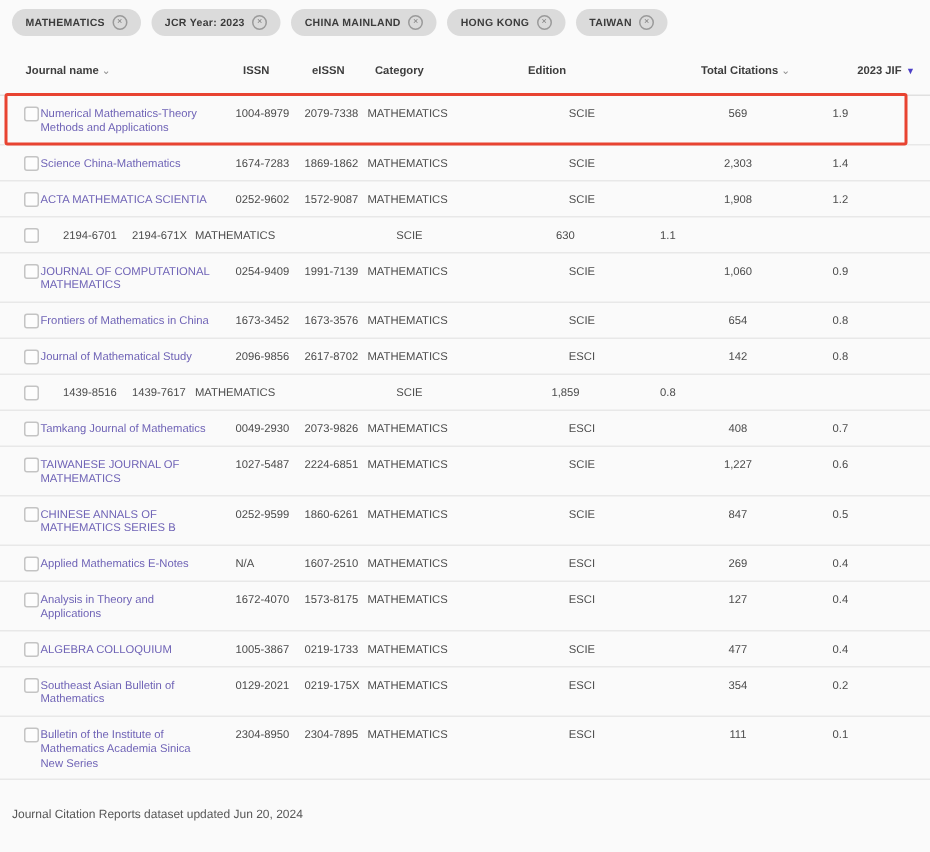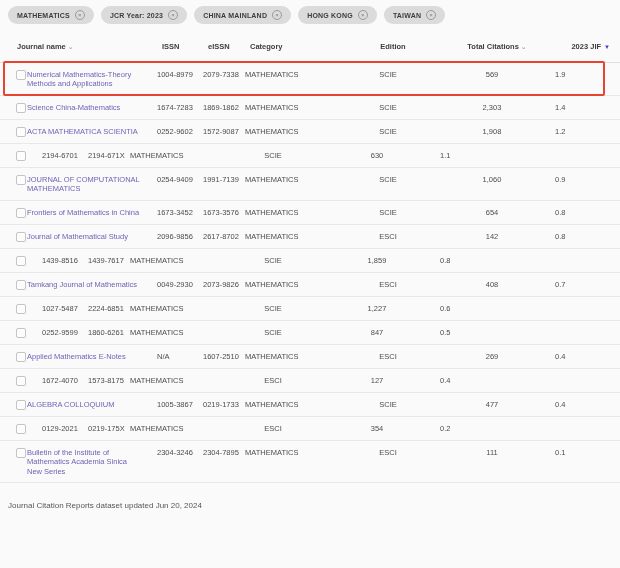--- a/index.html
+++ b/index.html
@@ -32,21 +32,21 @@
     display:flex;align-items:flex-start;
     padding:8px 0 9px 17px;
     border-bottom:1px solid #e0e0e0;
     font-size:7.5px;font-weight:bold;color:#3d3d3d;
   }
   .th{line-height:9.5px;}
   .th-name{flex:0 0 125px;}
   .th-issn{flex:0 0 46px;padding-left:20px;}
   .th-eissn{flex:0 0 42px;}
   .th-category{flex:0 0 102px;}
-  .th-edition{flex:0 0 82px;text-align:center;}
+  .th-edition{flex:0 0 82px;}
   .th-citations{flex:0 0 126px;text-align:center;}
   .th-jif{flex:0 0 50px;text-align:right;}
   .sort-chevron{color:#909090;font-size:7px;font-weight:normal;margin-left:2px;}
   .sort-desc{color:#4c3fc7;font-size:6px;margin-left:3px;}
 
   .row{
     position:relative;display:flex;align-items:flex-start;
     padding:7px 0 6px 0;
     border-bottom:1px solid #e8e8e8;
     font-size:7.5px;line-height:9.5px;color:#4c4c4c;
@@ -221,31 +221,33 @@
     <div class="c-eissn">2073-9826</div>
     <div class="c-category">MATHEMATICS</div>
     <div class="c-edition">ESCI</div>
     <div class="c-citations">408</div>
     <div class="c-jif">0.7</div>
   </div>
         <div class="row">
     <div class="c-check">
       <span class="checkbox"></span>
     </div>
+    <div class="c-name">TAIWANESE JOURNAL OF MATHEMATICS</div>
     <div class="c-issn">1027-5487</div>
     <div class="c-eissn">2224-6851</div>
     <div class="c-category">MATHEMATICS</div>
     <div class="c-edition">SCIE</div>
     <div class="c-citations">1,227</div>
     <div class="c-jif">0.6</div>
   </div>
         <div class="row">
     <div class="c-check">
       <span class="checkbox"></span>
     </div>
+    <div class="c-name">CHINESE ANNALS OF MATHEMATICS SERIES B</div>
     <div class="c-issn">0252-9599</div>
     <div class="c-eissn">1860-6261</div>
     <div class="c-category">MATHEMATICS</div>
     <div class="c-edition">SCIE</div>
     <div class="c-citations">847</div>
     <div class="c-jif">0.5</div>
   </div>
         <div class="row">
     <div class="c-check">
       <span class="checkbox"></span>
@@ -255,20 +257,21 @@
     <div class="c-eissn">1607-2510</div>
     <div class="c-category">MATHEMATICS</div>
     <div class="c-edition">ESCI</div>
     <div class="c-citations">269</div>
     <div class="c-jif">0.4</div>
   </div>
         <div class="row">
     <div class="c-check">
       <span class="checkbox"></span>
     </div>
+    <div class="c-name">Analysis in Theory and Applications</div>
     <div class="c-issn">1672-4070</div>
     <div class="c-eissn">1573-8175</div>
     <div class="c-category">MATHEMATICS</div>
     <div class="c-edition">ESCI</div>
     <div class="c-citations">127</div>
     <div class="c-jif">0.4</div>
   </div>
         <div class="row">
     <div class="c-check">
       <span class="checkbox"></span>
@@ -278,33 +281,34 @@
     <div class="c-eissn">0219-1733</div>
     <div class="c-category">MATHEMATICS</div>
     <div class="c-edition">SCIE</div>
     <div class="c-citations">477</div>
     <div class="c-jif">0.4</div>
   </div>
         <div class="row">
     <div class="c-check">
       <span class="checkbox"></span>
     </div>
+    <div class="c-name">Southeast Asian Bulletin of Mathematics</div>
     <div class="c-issn">0129-2021</div>
     <div class="c-eissn">0219-175X</div>
     <div class="c-category">MATHEMATICS</div>
     <div class="c-edition">ESCI</div>
     <div class="c-citations">354</div>
     <div class="c-jif">0.2</div>
   </div>
         <div class="row">
     <div class="c-check">
       <span class="checkbox"></span>
     </div>
     <div class="c-name">Bulletin of the Institute of Mathematics Academia Sinica New Series</div>
-    <div class="c-issn">2304-3246</div>
+    <div class="c-issn">2304-8950</div>
     <div class="c-eissn">2304-7895</div>
     <div class="c-category">MATHEMATICS</div>
     <div class="c-edition">ESCI</div>
     <div class="c-citations">111</div>
     <div class="c-jif">0.1</div>
   </div>
       </div>
   </div>
 
   <div class="footer">Journal Citation Reports dataset updated Jun 20, 2024</div>

